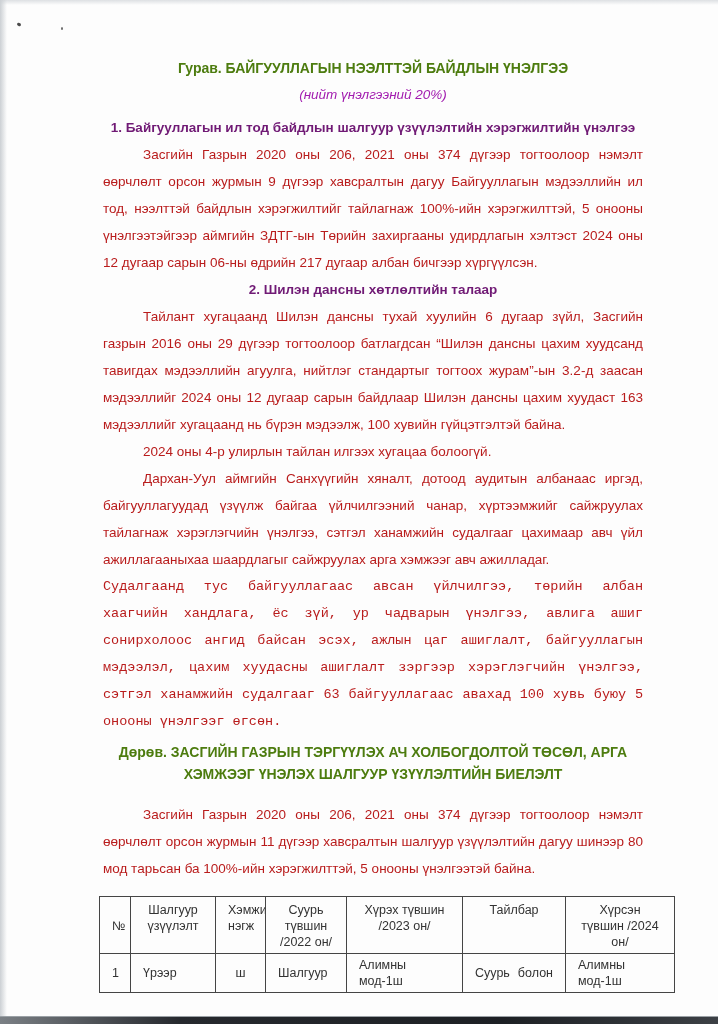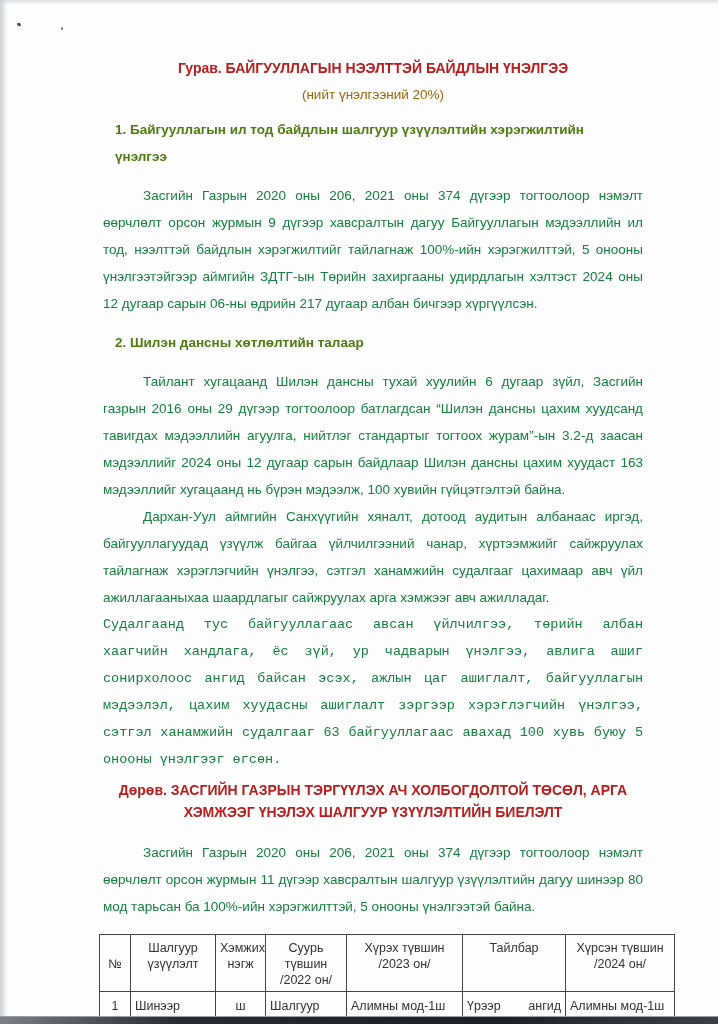--- a/index.html
+++ b/index.html
@@ -25,46 +25,46 @@
     background:linear-gradient(to right,#7b8085,#26292e 25%,#1d2024 70%,#3c4045);}
   .speck{position:absolute;background:#4a4a4a;border-radius:50%;}
   .speck.s1{left:17px;top:23px;width:4px;height:3px;transform:rotate(20deg);}
   .speck.s2{left:61px;top:27px;width:2px;height:3px;background:#6a6a6a;}
 
   .content{
     position:absolute;left:103px;top:58px;width:540px;
     color:#3a3a3a;font-size:13.5px;
   }
   .blue-title{
-    color:#b91c1c;font-weight:bold;font-size:14px;
+    color:#4d7c0f;font-weight:bold;font-size:14px;
     text-align:center;line-height:21px;margin:0 0 7px 0;
   }
   .blue-sub{
-    color:#a16207;font-size:13.5px;text-align:center;
-    line-height:18px;margin:0 0 10px 0;
+    color:#a21caf;font-size:13.5px;text-align:center;
+    line-height:18px;margin:0 0 10px 0;font-style:italic;
   }
   .h-bold{
-    font-weight:bold;color:#4d7c0f;text-align:left;
-    line-height:27px;margin:12px;
+    font-weight:bold;color:#701a75;text-align:center;
+    line-height:27px;margin:0;
   }
   .para{
     margin:0;text-indent:40px;text-align:justify;
-    line-height:27px;color:#15803d;
+    line-height:27px;color:#b91c1c;
   }
   .para.no-indent{text-indent:0;font-family:Liberation Mono, monospace;}
   .blue-title.s4{margin:6px 0 16px 0;line-height:22px;}
 
   table.doc-table{
     border-collapse:collapse;table-layout:fixed;
     width:576px;margin-left:-4px;margin-top:14px;
     font-size:12.5px;color:#333;
   }
   table.doc-table th,table.doc-table td{
     border:1.5px solid #454545;
-    padding:3px 4px;
+    padding:3px 12px;
     overflow:hidden;
   }
   table.doc-table th{
     font-weight:normal;text-align:center;vertical-align:top;
     line-height:16px;padding-top:5px;
   }
   table.doc-table th:first-child{vertical-align:middle;}
   table.doc-table td{
     height:21px;text-align:left;vertical-align:middle;line-height:16px;
   }
@@ -85,20 +85,21 @@
 
   <div class="content">
     <div class="blue-title">Гурав. БАЙГУУЛЛАГЫН НЭЭЛТТЭЙ БАЙДЛЫН ҮНЭЛГЭЭ</div>
     <div class="blue-sub">(нийт үнэлгээний 20%)</div>
 
     <div class="h-bold">1. Байгууллагын ил тод байдлын шалгуур үзүүлэлтийн хэрэгжилтийн үнэлгээ</div>
     <p class="para">Засгийн Газрын 2020 оны 206, 2021 оны 374 дүгээр тогтоолоор нэмэлт өөрчлөлт орсон журмын 9 дүгээр хавсралтын дагуу Байгууллагын мэдээллийн ил тод, нээлттэй байдлын хэрэгжилтийг тайлагнаж 100%-ийн хэрэгжилттэй, 5 онооны үнэлгээтэйгээр аймгийн ЗДТГ-ын Төрийн захиргааны удирдлагын хэлтэст 2024 оны 12 дугаар сарын 06-ны өдрийн 217 дугаар албан бичгээр хүргүүлсэн.</p>
 
     <div class="h-bold">2. Шилэн дансны хөтлөлтийн талаар</div>
     <p class="para">Тайлант хугацаанд Шилэн дансны тухай хуулийн 6 дугаар зүйл, Засгийн газрын 2016 оны 29 дүгээр тогтоолоор батлагдсан “Шилэн дансны цахим хуудсанд тавигдах мэдээллийн агуулга, нийтлэг стандартыг тогтоох журам”-ын 3.2-д заасан мэдээллийг 2024 оны 12 дугаар сарын байдлаар Шилэн дансны цахим хуудаст 163 мэдээллийг хугацаанд нь бүрэн мэдээлж, 100 хувийн гүйцэтгэлтэй байна.</p>
+    <p class="para">2024 оны 4-р улирлын тайлан илгээх хугацаа болоогүй.</p>
 
     <p class="para">Дархан-Уул аймгийн Санхүүгийн хяналт, дотоод аудитын албанаас иргэд, байгууллагуудад үзүүлж байгаа үйлчилгээний чанар, хүртээмжийг сайжруулах тайлагнаж хэрэглэгчийн үнэлгээ, сэтгэл ханамжийн судалгааг цахимаар авч үйл ажиллагааныхаа шаардлагыг сайжруулах арга хэмжээг авч ажилладаг.</p>
     <p class="para no-indent">Судалгаанд тус байгууллагаас авсан үйлчилгээ, төрийн албан хаагчийн хандлага, ёс зүй, ур чадварын үнэлгээ, авлига ашиг сонирхолоос ангид байсан эсэх, ажлын цаг ашиглалт, байгууллагын мэдээлэл, цахим хуудасны ашиглалт зэргээр хэрэглэгчийн үнэлгээ, сэтгэл ханамжийн судалгааг 63 байгууллагаас авахад 100 хувь буюу 5 онооны үнэлгээг өгсөн.</p>
 
     <div class="blue-title s4">Дөрөв. ЗАСГИЙН ГАЗРЫН ТЭРГҮҮЛЭХ АЧ ХОЛБОГДОЛТОЙ ТӨСӨЛ, АРГА ХЭМЖЭЭГ ҮНЭЛЭХ ШАЛГУУР ҮЗҮҮЛЭЛТИЙН БИЕЛЭЛТ</div>
     <p class="para">Засгийн Газрын 2020 оны 206, 2021 оны 374 дүгээр тогтоолоор нэмэлт өөрчлөлт орсон журмын 11 дүгээр хавсралтын шалгуур үзүүлэлтийн дагуу шинээр 80 мод тарьсан ба 100%-ийн хэрэгжилттэй, 5 онооны үнэлгээтэй байна.</p>
 
     <table class="doc-table">
       <colgroup>
         <col class="c1">
@@ -116,25 +117,25 @@
             <th>Хэмжих нэгж</th>
             <th>Суурь түвшин /2022 он/</th>
             <th>Хүрэх түвшин /2023 он/</th>
             <th>Тайлбар</th>
             <th>Хүрсэн түвшин /2024 он/</th>
           </tr>
         </thead>
         <tbody>
           <tr>
             <td>1</td>
-            <td>Шинээр</td>
+            <td>Үрээр</td>
             <td>ш</td>
             <td>Шалгуур</td>
             <td>Алимны мод-1ш</td>
-            <td>Үрээр ангид</td>
+            <td>Суурь болон</td>
             <td>Алимны мод-1ш</td>
           </tr>
         </tbody>
       </table>
   </div>
 
   <div class="scan-bottom"></div>
 </div>
 
 </body></html>

